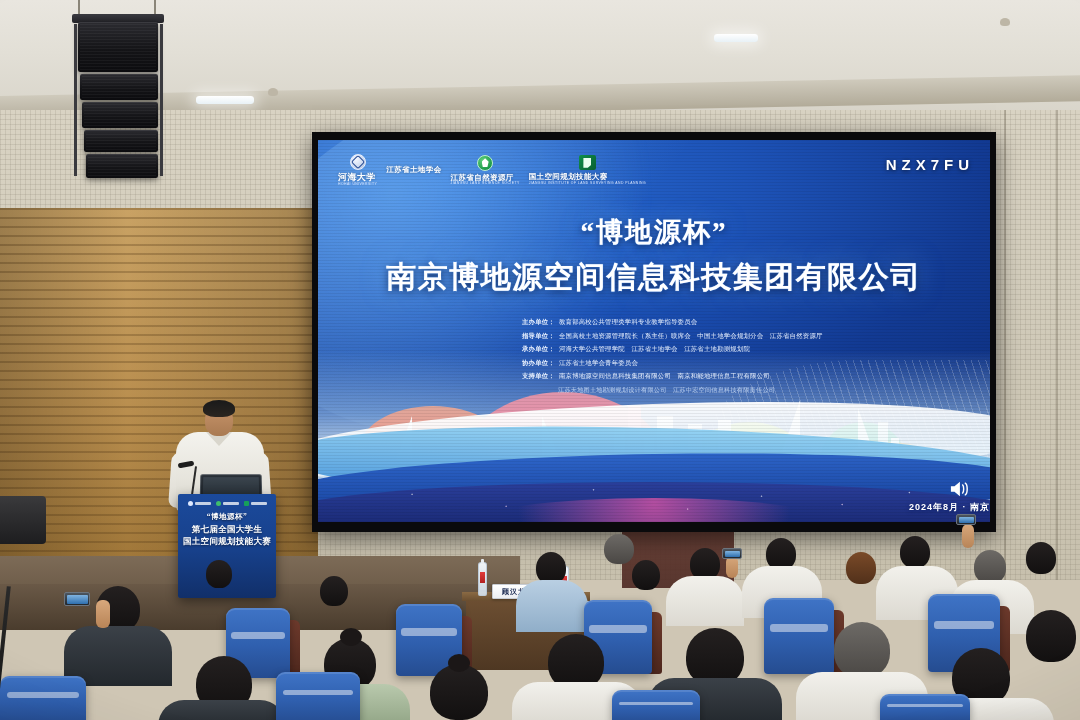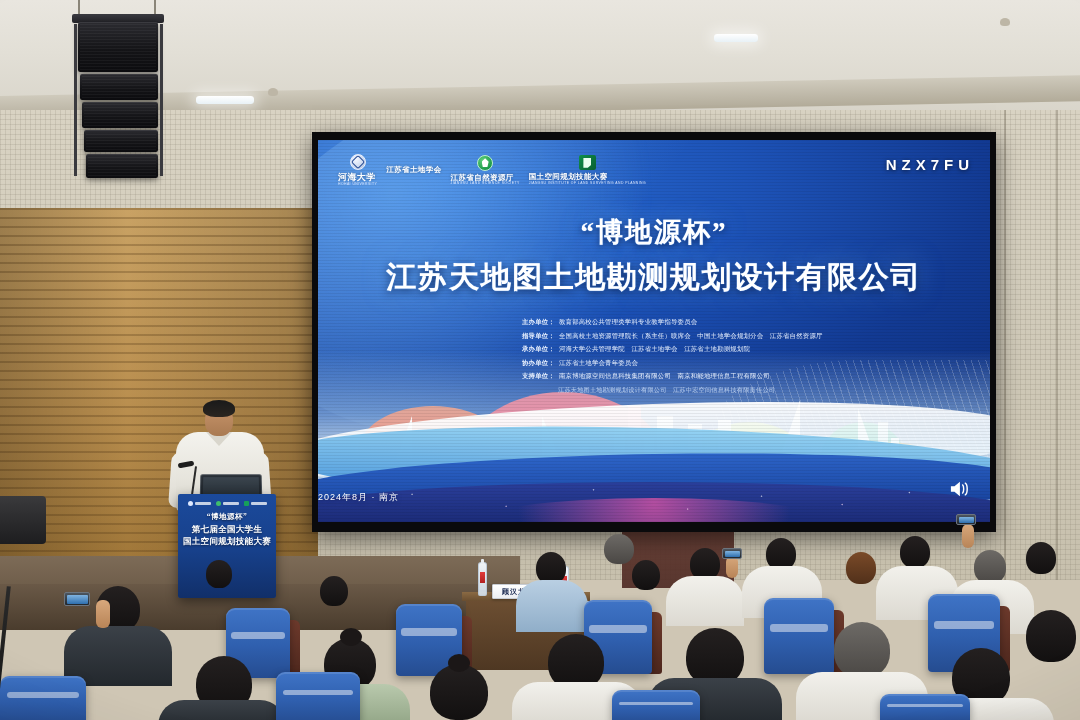--- a/index.html
+++ b/index.html
@@ -206,22 +206,22 @@
     position:absolute; border:1px solid rgba(255,255,255,.42); border-radius:50%;
   }
   .linefan {
     position:absolute; right:-20px; top:10px; width:300px; height:150px;
     background: repeating-linear-gradient(72deg, rgba(255,255,255,.35) 0 1px, rgba(255,255,255,0) 1px 7px);
     border-radius:50% 0 0 0;
     opacity:.55;
   }
 
   .date-line {
-    position:absolute; left:0; right:0; bottom:18px; text-align:left; z-index:8;
-    font-size:9px; font-weight:400; color:#ffffff; letter-spacing:1px;
+    position:absolute; left:0; right:0; bottom:8px; text-align:right; z-index:8;
+    font-size:9px; font-weight:700; color:#ffffff; letter-spacing:1px;
     text-shadow:0 1px 4px rgba(10,30,90,.8);
   }
   .vol-icon {
     position:absolute; right:20px; bottom:24px; z-index:8;
     width:22px; height:18px; display:flex; align-items:center;
   }
 
   
   .rig-rod { position:absolute; width:2px; background:#8a8578; }
   .spk-cluster { position:absolute; }
@@ -478,21 +478,21 @@
           <span class="logo-cn">国土空间规划技能大赛</span>
           <span class="logo-en">JIANGSU INSTITUTE OF LAND SURVEYING AND PLANNING</span>
         </span>
       </div>
     </div>
 
     <div class="watermark">NZX7FU</div>
 
     <div class="title-wrap">
       <div class="title-quote">“博地源杯”</div>
-      <div class="title-main">江苏天地图土地勘测规划设计有限公司</div>
+      <div class="title-main">南京博地源空间信息科技集团有限公司</div>
     </div>
 
     <div class="credits">
       <div class="credit-row">
         <span class="credit-key">主办单位：</span>
         <span class="credit-val">教育部高校公共管理类学科专业教学指导委员会</span>
       </div>
       <div class="credit-row">
         <span class="credit-key">指导单位：</span>
         <span class="credit-val">全国高校土地资源管理院长（系主任）联席会　中国土地学会规划分会　江苏省自然资源厅</span>

